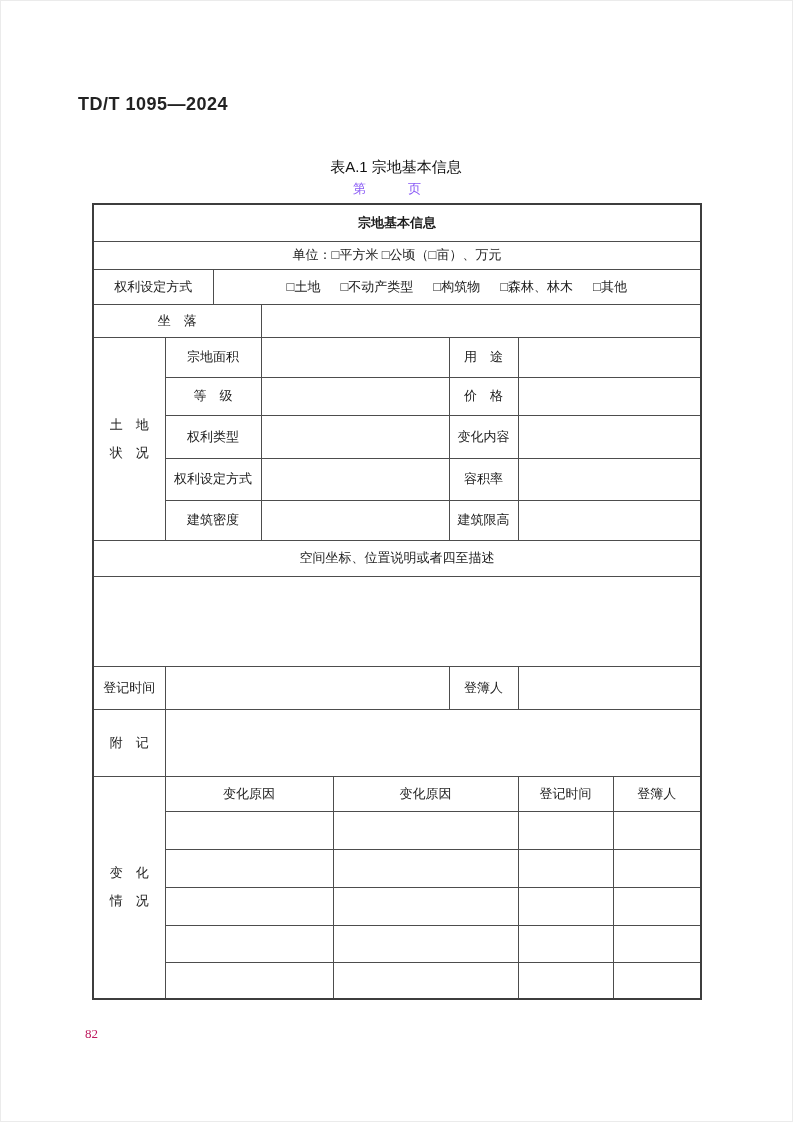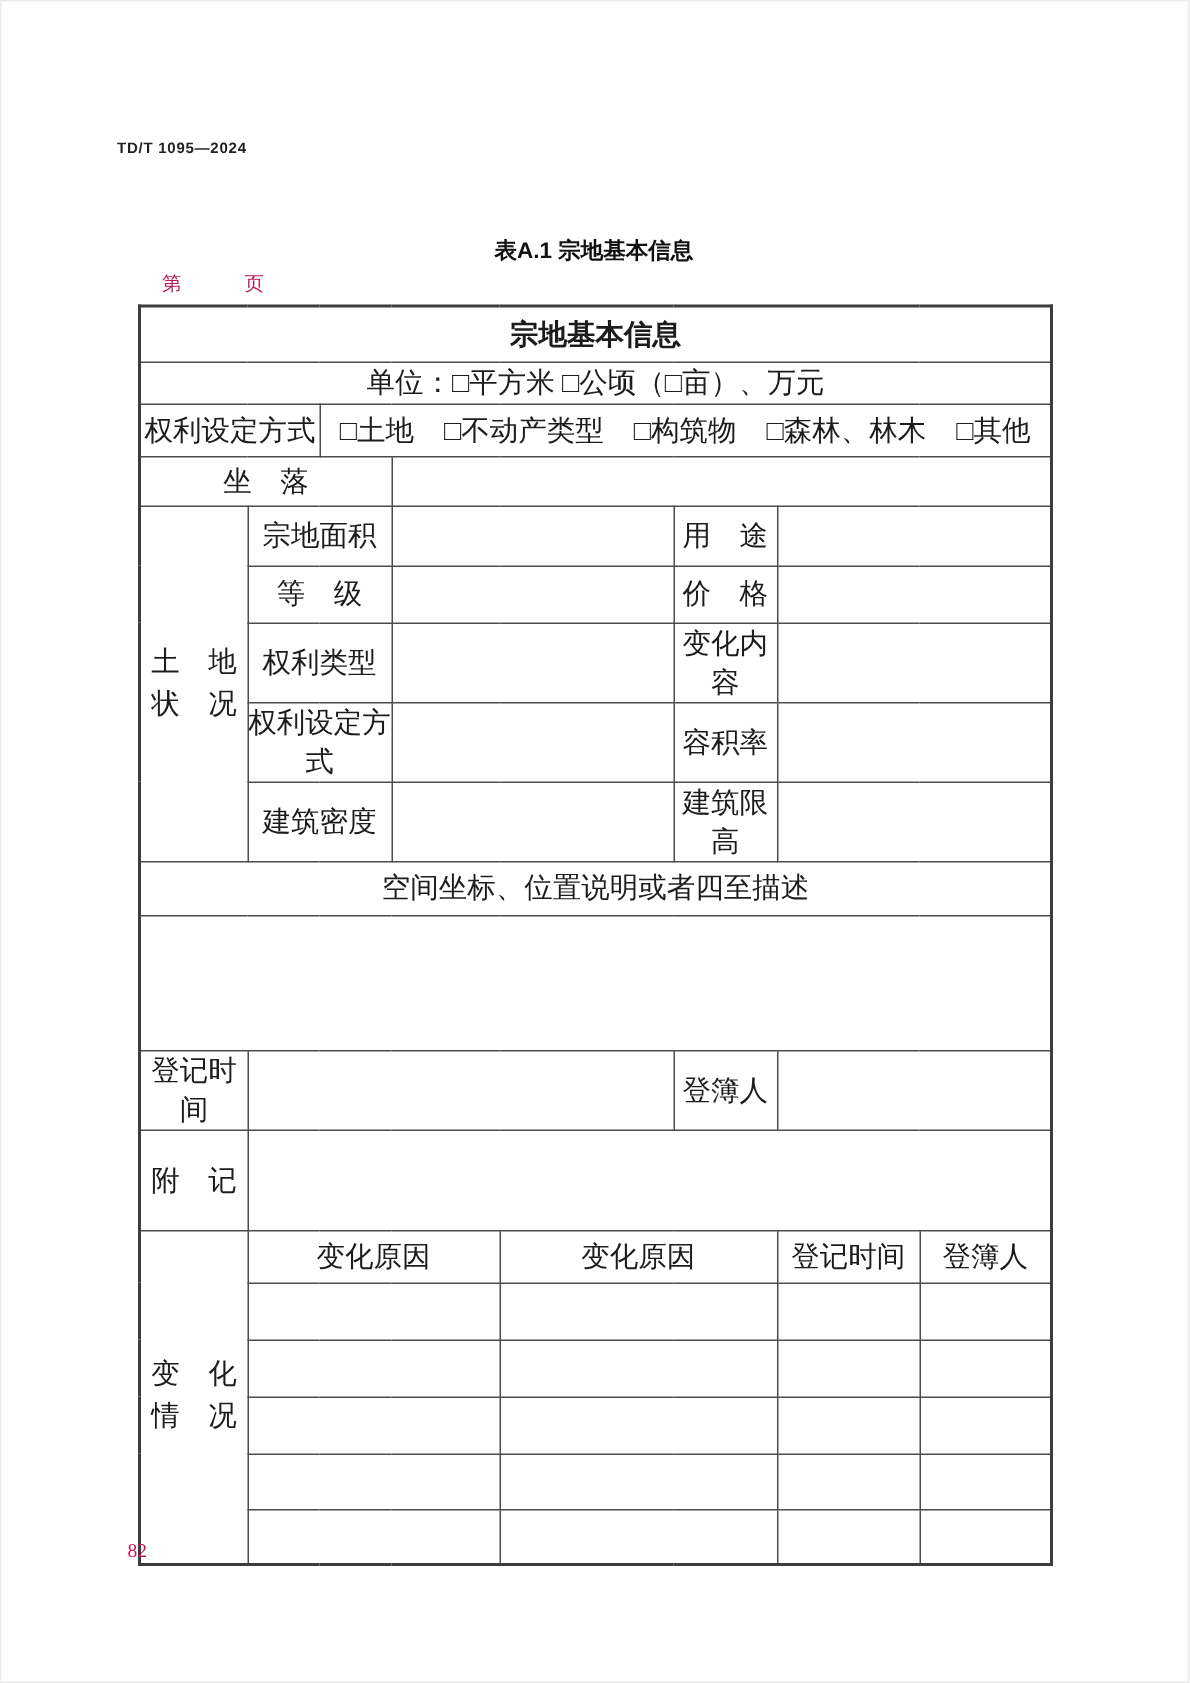--- a/index.html
+++ b/index.html
@@ -4,39 +4,39 @@
 <style>
   html,body{margin:0;padding:0;}
   body{
     width:793px;height:1122px;background:#ffffff;position:relative;
     font-family:"Liberation Serif", serif;color:#1c1c1c;
     box-shadow:inset 0 0 0 1px #ebebeb;
   }
   .doc-code{
     position:absolute;left:78px;top:94px;
     font-family:"Liberation Sans", sans-serif;font-weight:600;
-    font-size:10px;letter-spacing:.5px;color:#222;
+    font-size:18px;letter-spacing:.5px;color:#222;
   }
   .caption{
     position:absolute;left:92px;top:158px;width:608px;text-align:center;
-    font-family:"Liberation Sans", sans-serif;font-weight:bold;font-size:15px;color:#111;
+    font-family:"Liberation Sans", sans-serif;font-weight:normal;font-size:15px;color:#111;
   }
   .page-field{
-    position:absolute;top:180px;left:108px;width:590px;text-align:left;
-    font-size:13px;color:#be185d;
+    position:absolute;top:180px;left:92px;width:590px;text-align:center;
+    font-size:13px;color:#8b5cf6;
   }
   .page-field .gap{display:inline-block;width:42px;}
   table.form{
     position:absolute;left:92px;top:203px;width:608px;
     border-collapse:collapse;table-layout:fixed;
     border:2px solid #3d3d3d;
   }
   table.form td{
     border:1px solid #4d4d4d;padding:0;text-align:center;vertical-align:middle;
-    font-size:19px;color:#1c1c1c;overflow:hidden;
+    font-size:13px;color:#1c1c1c;overflow:hidden;
   }
   td.tb{border-bottom-width:2px;margin-top:48px;}
   .form-title{font-family:"Liberation Sans", sans-serif;font-weight:bold;font-size:15px;}
   .unit-cell{text-align:right;padding-right:26px;font-size:12.5px;margin-top:24px;}
   .options-row{display:flex;justify-content:center;align-items:center;gap:20px;padding:0 14px;}
   .options-row span{white-space:nowrap;}
   .vgroup div{line-height:28px;}
   .spatial-hdr{font-size:13px;}
   .folio{position:absolute;left:85px;top:1026px;font-size:13px;color:#be185d;}
 </style>

